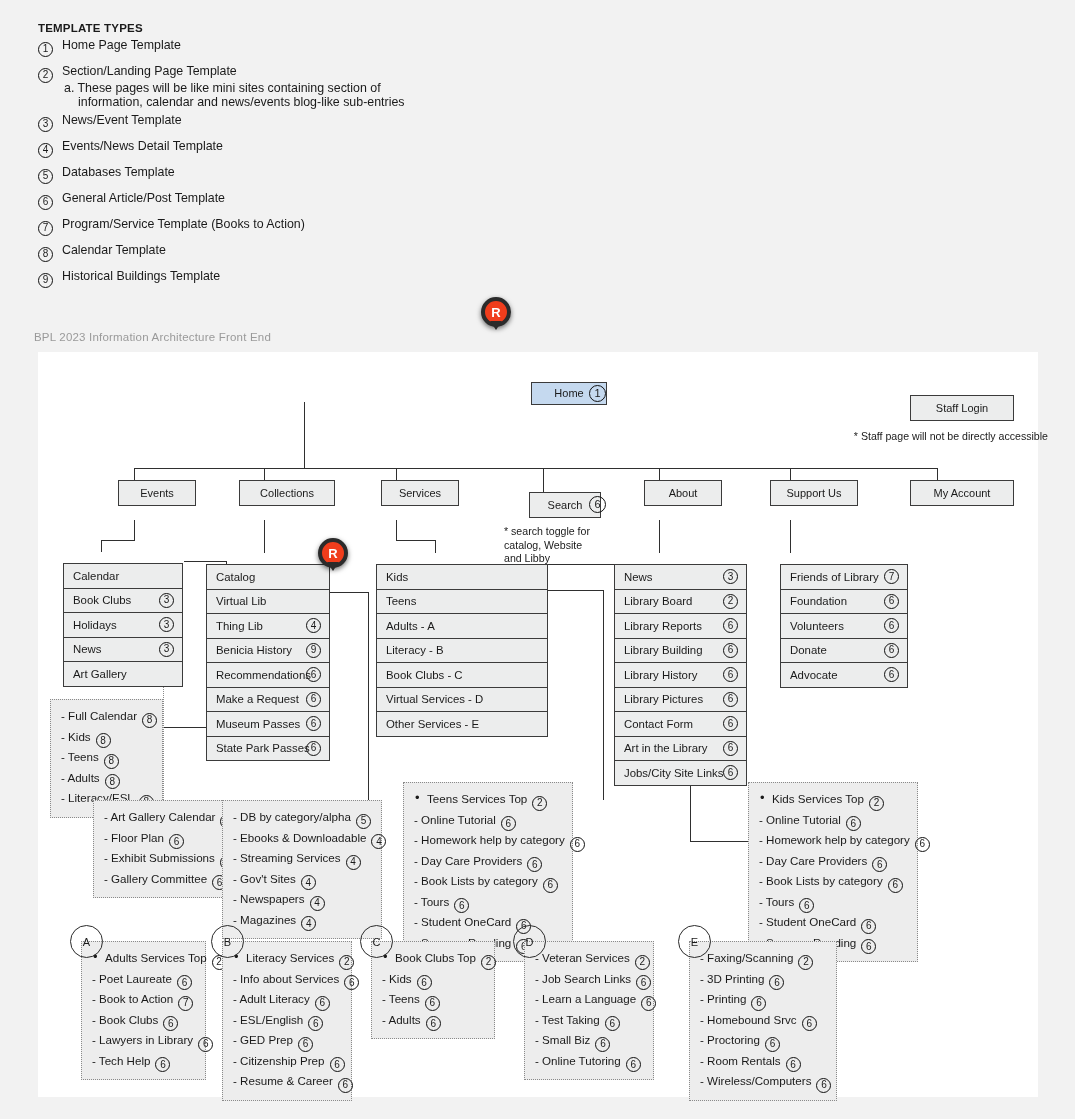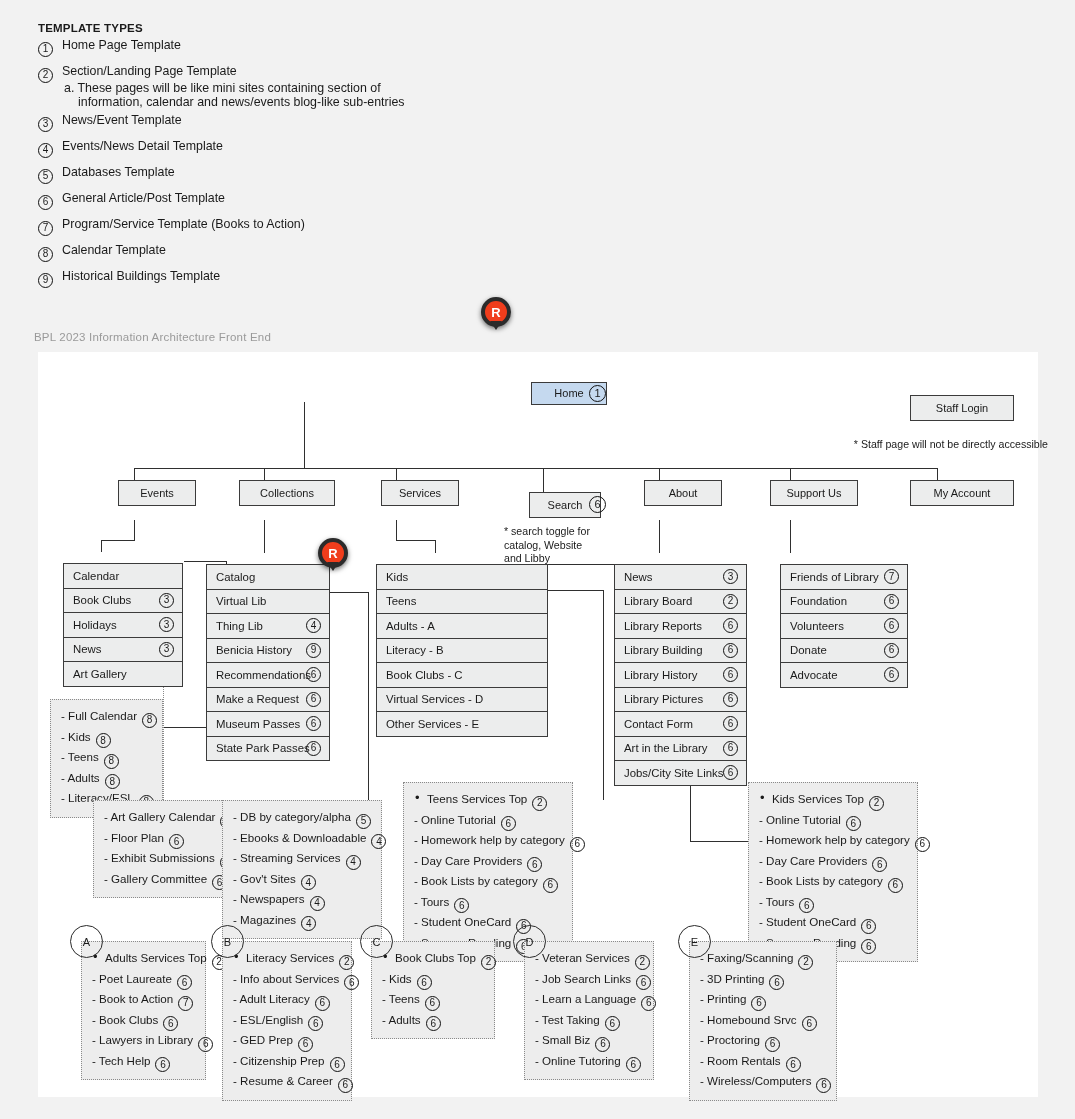--- a/index.html
+++ b/index.html
@@ -152,21 +152,21 @@
   <div class="ln lnv" style="left:565px;top:238px;height:210px;"></div>
 
   <div class="ln lnv" style="left:621px;top:168px;height:33px;"></div>
 
   <div class="ln lnv" style="left:752px;top:168px;height:33px;"></div>
 
   <div class="box home" style="left:470px;top:30px;width:76px;height:23px;">Home</div>
   <div class="circ big" style="position:absolute;left:551px;top:33px;">1</div>
 
   <div class="box" style="left:849px;top:43px;width:104px;height:26px;">Staff Login</div>
-  <div class="note" style="left:810px;top:78px;width:200px;text-align:right;margin-top:8px;">* Staff page will not be directly accessible</div>
+  <div class="note" style="left:810px;top:78px;width:200px;text-align:right;">* Staff page will not be directly accessible</div>
 
   <div class="box" style="left:57px;top:128px;width:78px;height:26px;">Events</div>
   <div class="box" style="left:178px;top:128px;width:96px;height:26px;">Collections</div>
   <div class="box" style="left:320px;top:128px;width:78px;height:26px;">Services</div>
   <div class="box" style="left:468px;top:140px;width:72px;height:26px;">Search</div>
   <div class="circ big" style="position:absolute;left:551px;top:144px;">6</div>
   <div class="note" style="left:466px;top:173px;width:90px;">* search toggle for catalog, Website and Libby</div>
 
   <div class="box" style="left:583px;top:128px;width:78px;height:26px;">About</div>
   <div class="box" style="left:709px;top:128px;width:88px;height:26px;text-align:right;">Support Us</div>

